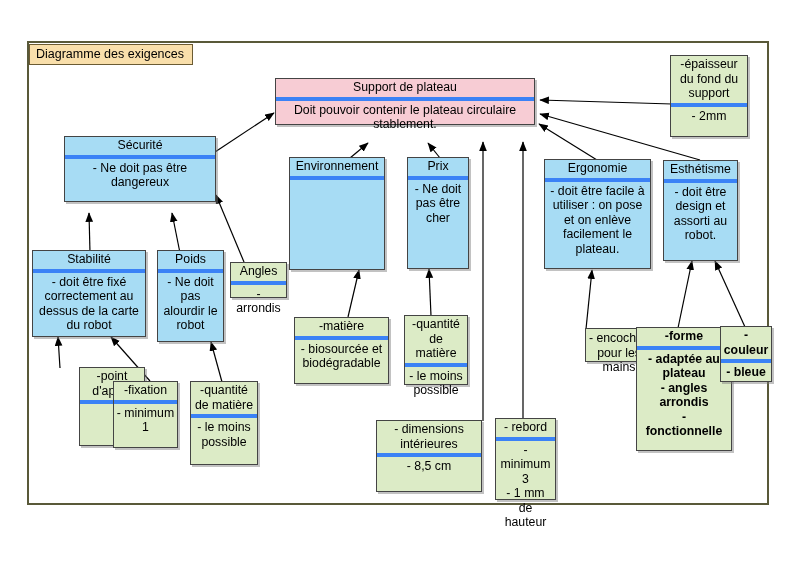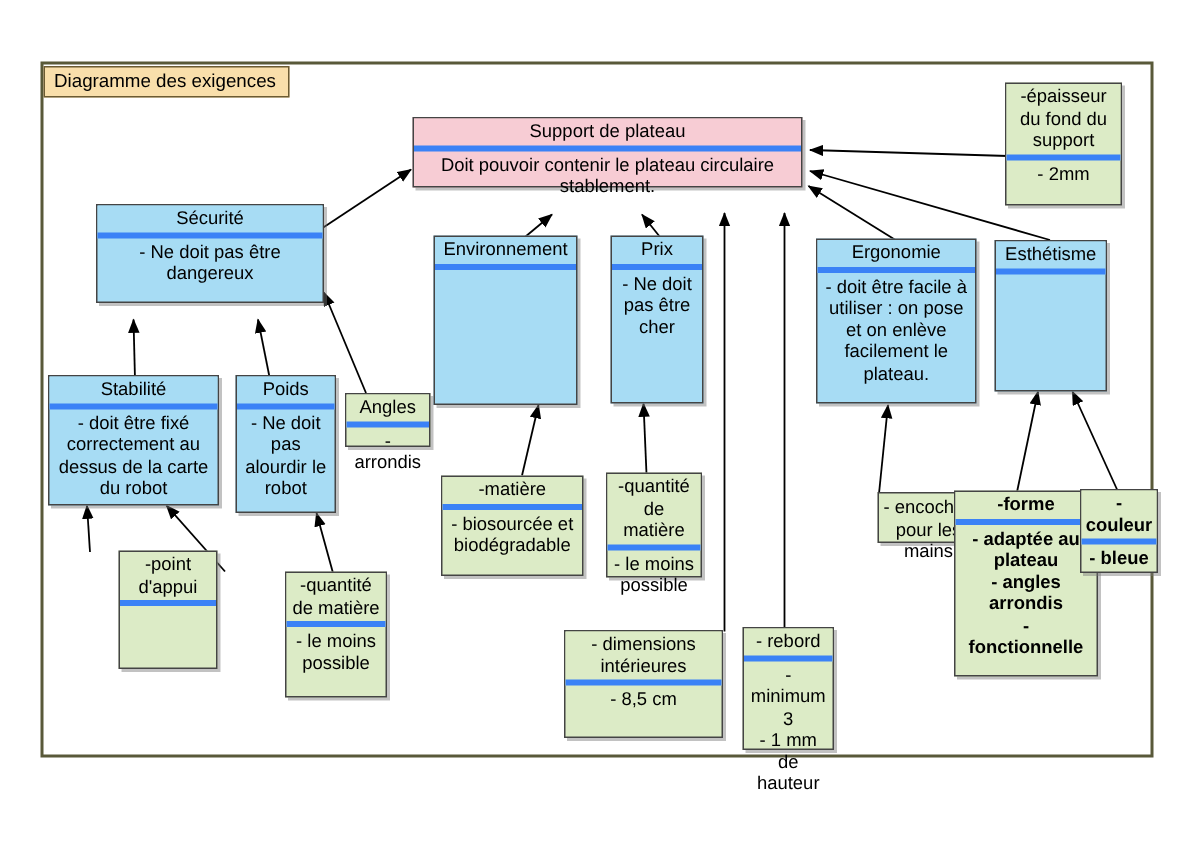--- a/index.html
+++ b/index.html
@@ -128,20 +128,24 @@
 
   <div class="node green" style="left:230px;top:262px;width:57px;height:36px;">
     <div class="hdr">Angles</div>
     <div class="bdy">- arrondis</div>
   </div>
 
   <div class="node green" style="left:35px;top:367px;width:66px;height:79px;margin-left:44px;">
     <div class="hdr">-point d'appui</div>
   </div>
 
+  <div class="node green" style="left:113px;top:381px;width:65px;height:67px;">
+    <div class="hdr">-fixation</div>
+    <div class="bdy">- minimum 1</div>
+  </div>
 
   <div class="node green" style="left:190px;top:381px;width:68px;height:84px;">
     <div class="hdr">-quantité de matière</div>
     <div class="bdy">- le moins possible</div>
   </div>
 
   <div class="node blue" style="left:289px;top:157px;width:96px;height:113px;">
     <div class="hdr">Environnement</div>
   </div>
 
@@ -176,20 +180,21 @@
     <div class="bdy">- doit être facile à utiliser : on pose et on enlève facilement le plateau.</div>
   </div>
 
   <div class="node green nohdr" style="left:557px;top:328px;width:68px;height:34px;margin-left:28px;">
 
     <div class="bdy">- encoches pour les mains</div>
   </div>
 
   <div class="node blue" style="left:663px;top:160px;width:75px;height:101px;">
     <div class="hdr">Esthétisme</div>
+    <div class="bdy">- doit être design et assorti au robot.</div>
   </div>
 
   <div class="node green" style="left:636px;top:327px;width:96px;height:124px;font-weight:bold;">
     <div class="hdr">-forme</div>
     <div class="bdy">- adaptée au plateau
 - angles arrondis
 -
 fonctionnelle</div>
   </div>
 

